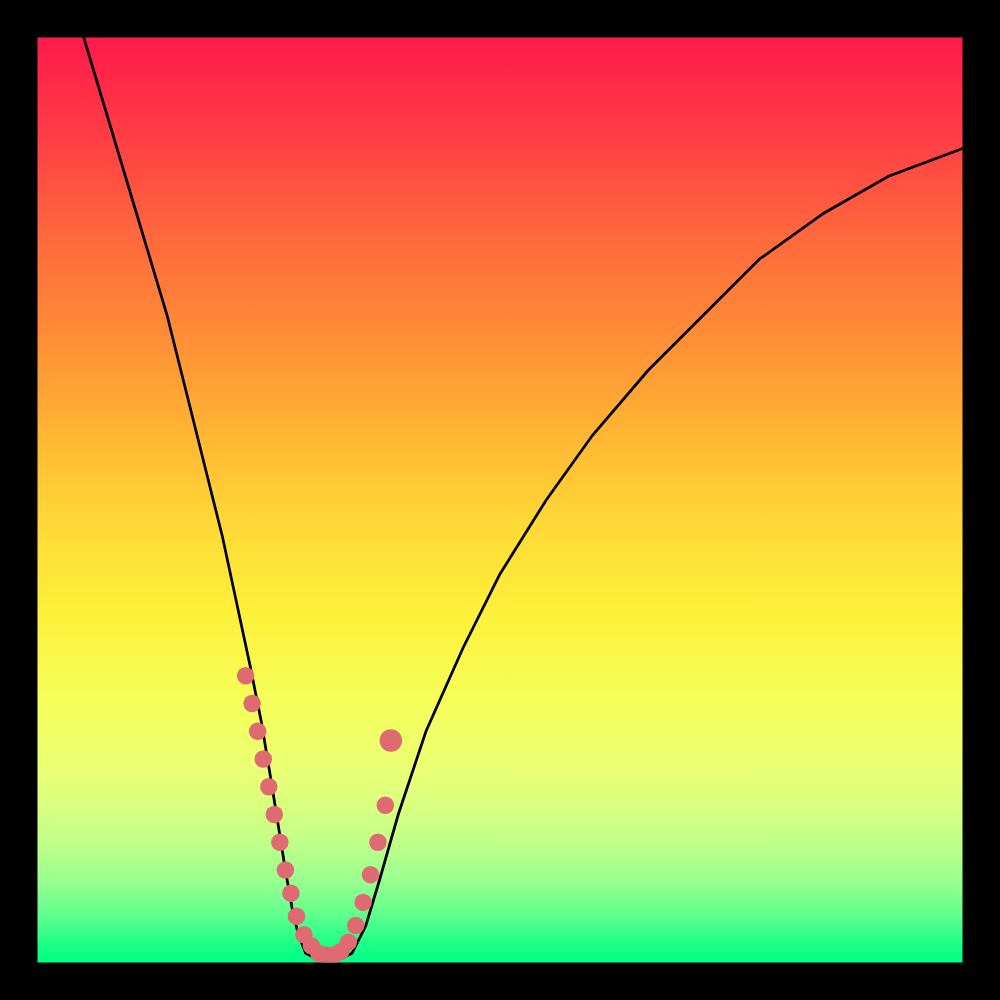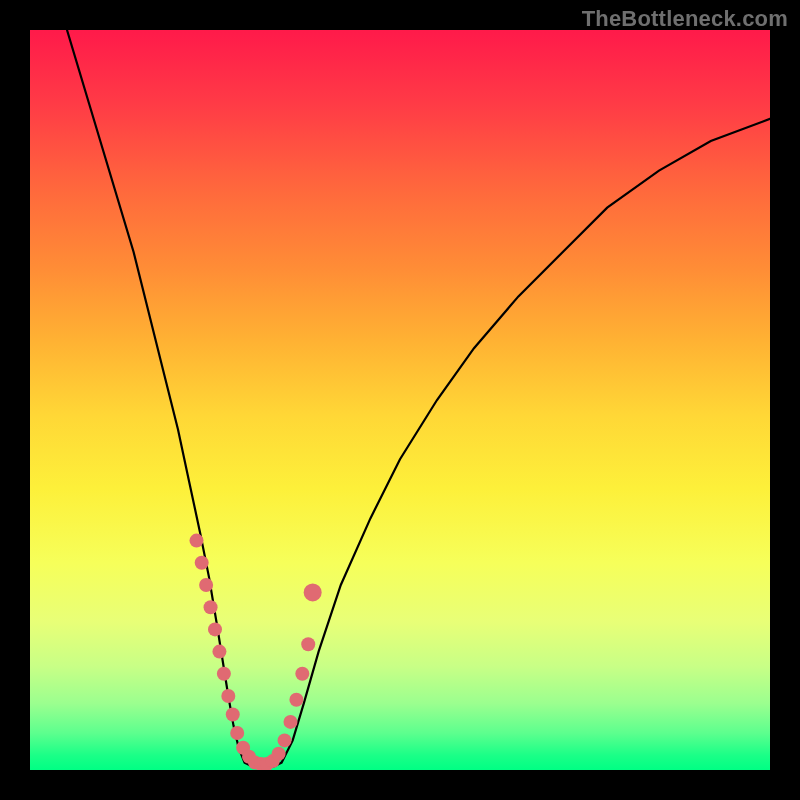--- a/index.html
+++ b/index.html
@@ -81,14 +81,13 @@
         <circle cx="248.64" cy="723.72" r="7" fill="#e06a72"></circle>
         <circle cx="254.56" cy="710.40" r="7" fill="#e06a72"></circle>
         <circle cx="260.48" cy="691.90" r="7" fill="#e06a72"></circle>
         <circle cx="266.40" cy="669.70" r="7" fill="#e06a72"></circle>
         <circle cx="272.32" cy="643.80" r="7" fill="#e06a72"></circle>
         <circle cx="278.24" cy="614.20" r="7" fill="#e06a72"></circle>
         <circle cx="282.68" cy="562.40" r="9" fill="#e06a72"></circle>
       </g>
   </svg>
 
-  <div class="watermark">TheBottleneck.com</div>
 </div>
 
 </body></html>

